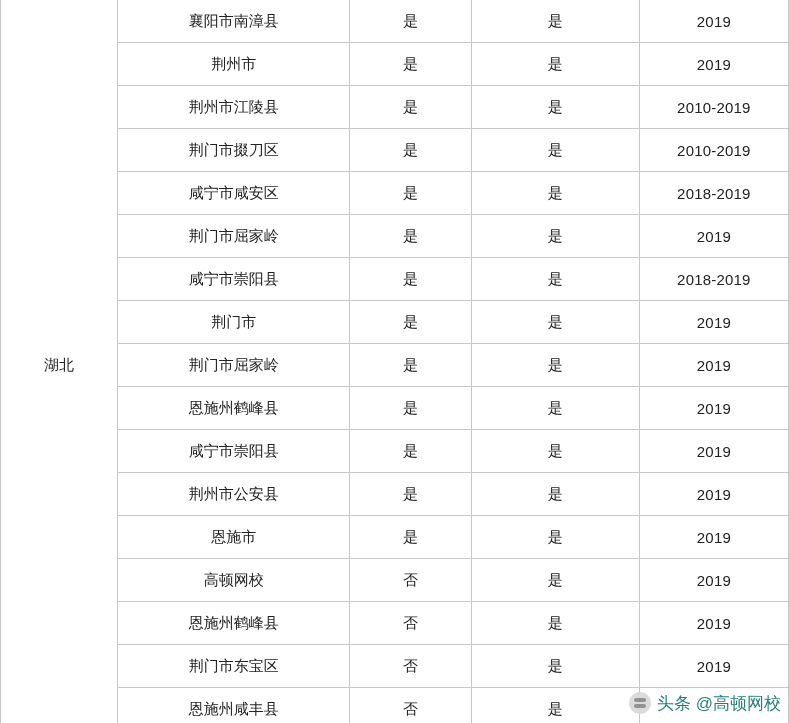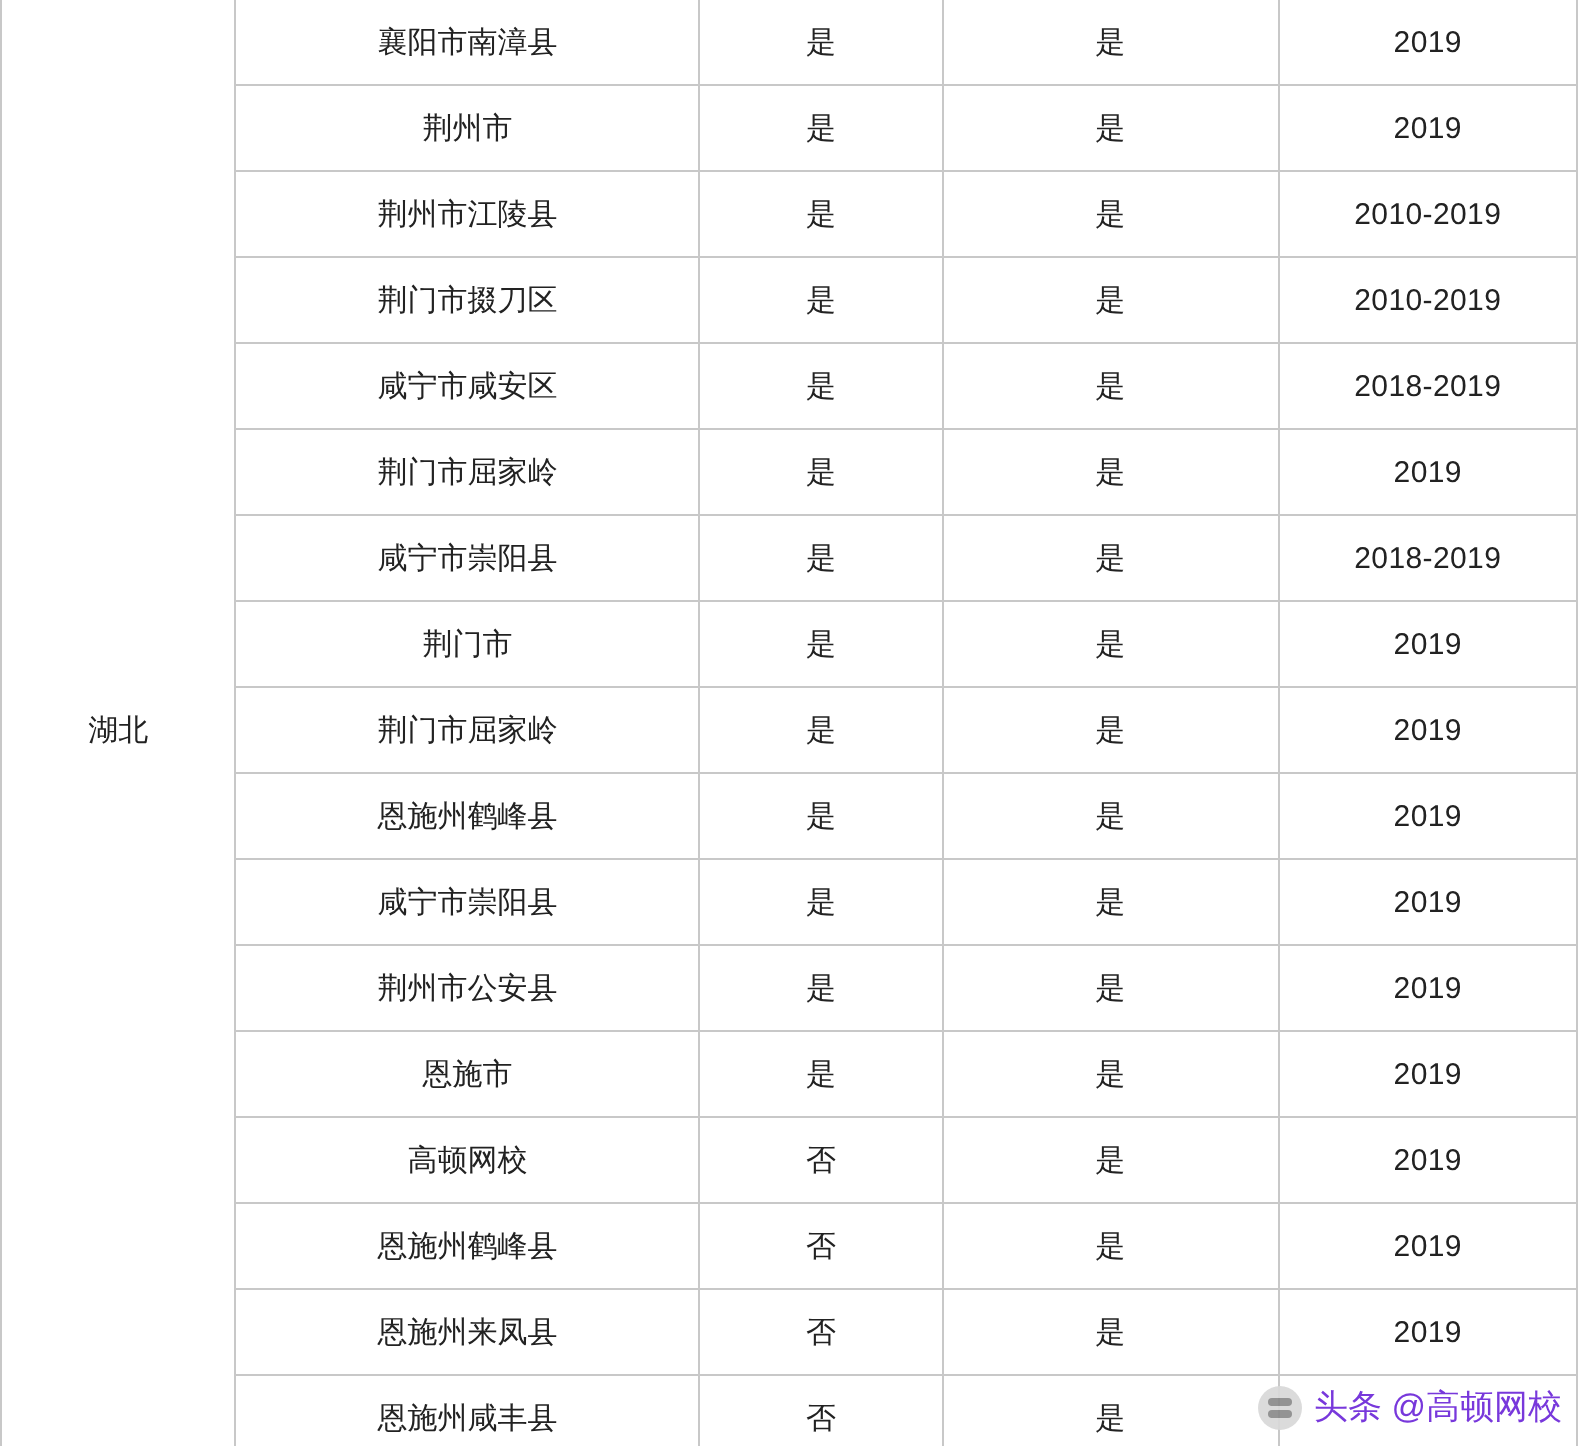--- a/index.html
+++ b/index.html
@@ -60,24 +60,23 @@
   }
   
   td.year-cell { letter-spacing: 0.2px; }
 
   
   #watermark {
     position: absolute;
     right: 8px;
     bottom: 8px;
     display: flex;
-    align-items: center;
     gap: 6px;
     font-size: 17px;
-    color: #6d28d9;
+    color: #0f766e;
     font-family: "Liberation Sans", sans-serif;
     opacity: 0.92;
   }
   #watermark .wm-logo {
     width: 22px;
     height: 22px;
     border-radius: 50%;
     background: #d9d9d9;
     position: relative;
     flex: 0 0 auto;
@@ -219,21 +218,21 @@
       </tr>
 
       <tr>
         <td>恩施州鹤峰县</td>
         <td>否</td>
         <td>是</td>
         <td class="year-cell">2019</td>
       </tr>
 
       <tr>
-        <td>恩施州来凤县</td>
+        <td>荆门市东宝区</td>
         <td>否</td>
         <td>是</td>
         <td class="year-cell">2019</td>
       </tr>
 
       <tr>
         <td>恩施州咸丰县</td>
         <td>否</td>
         <td>是</td>
         <td class="year-cell"></td>

